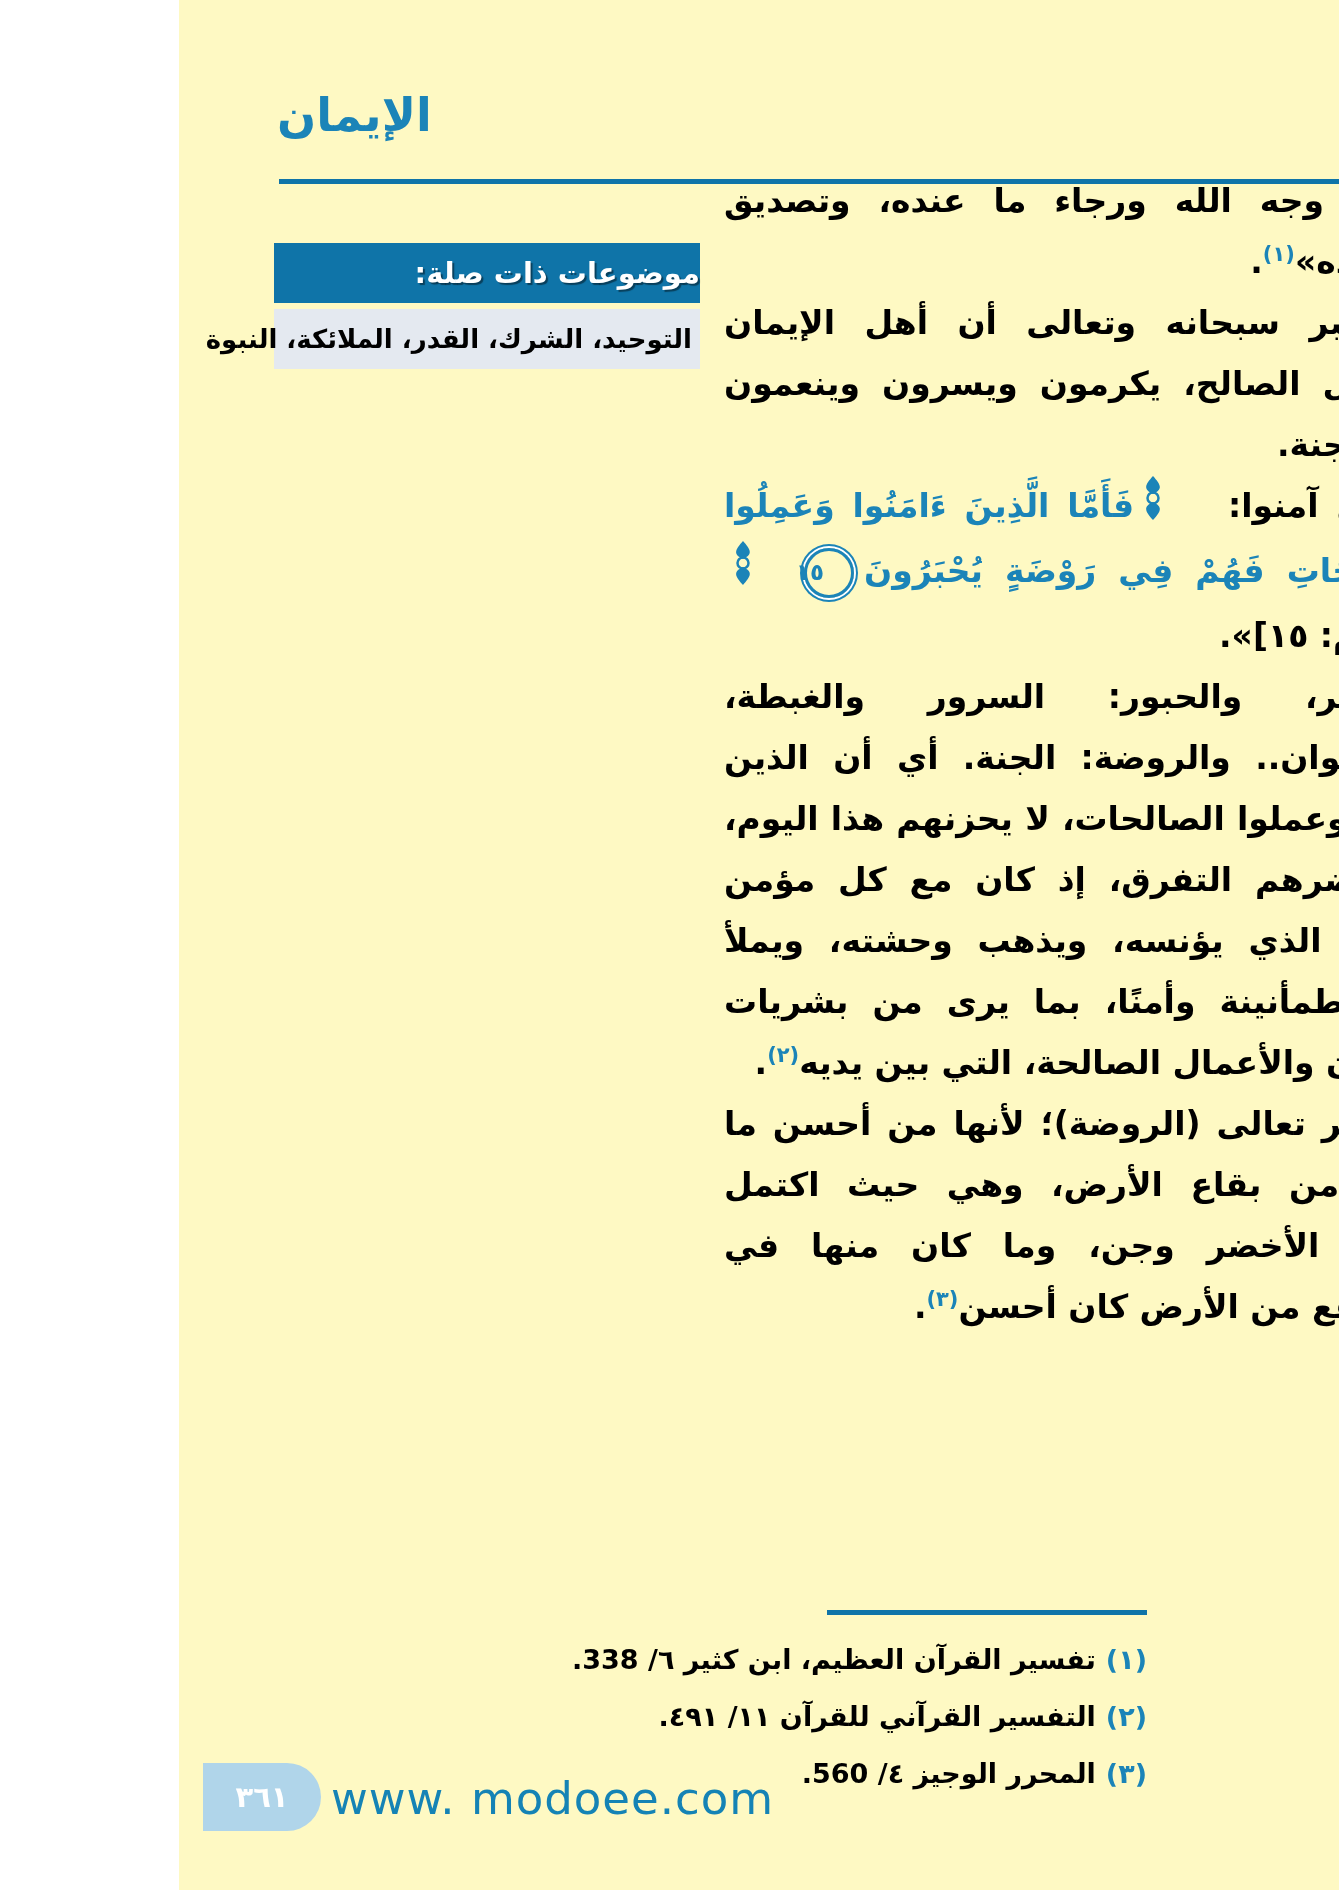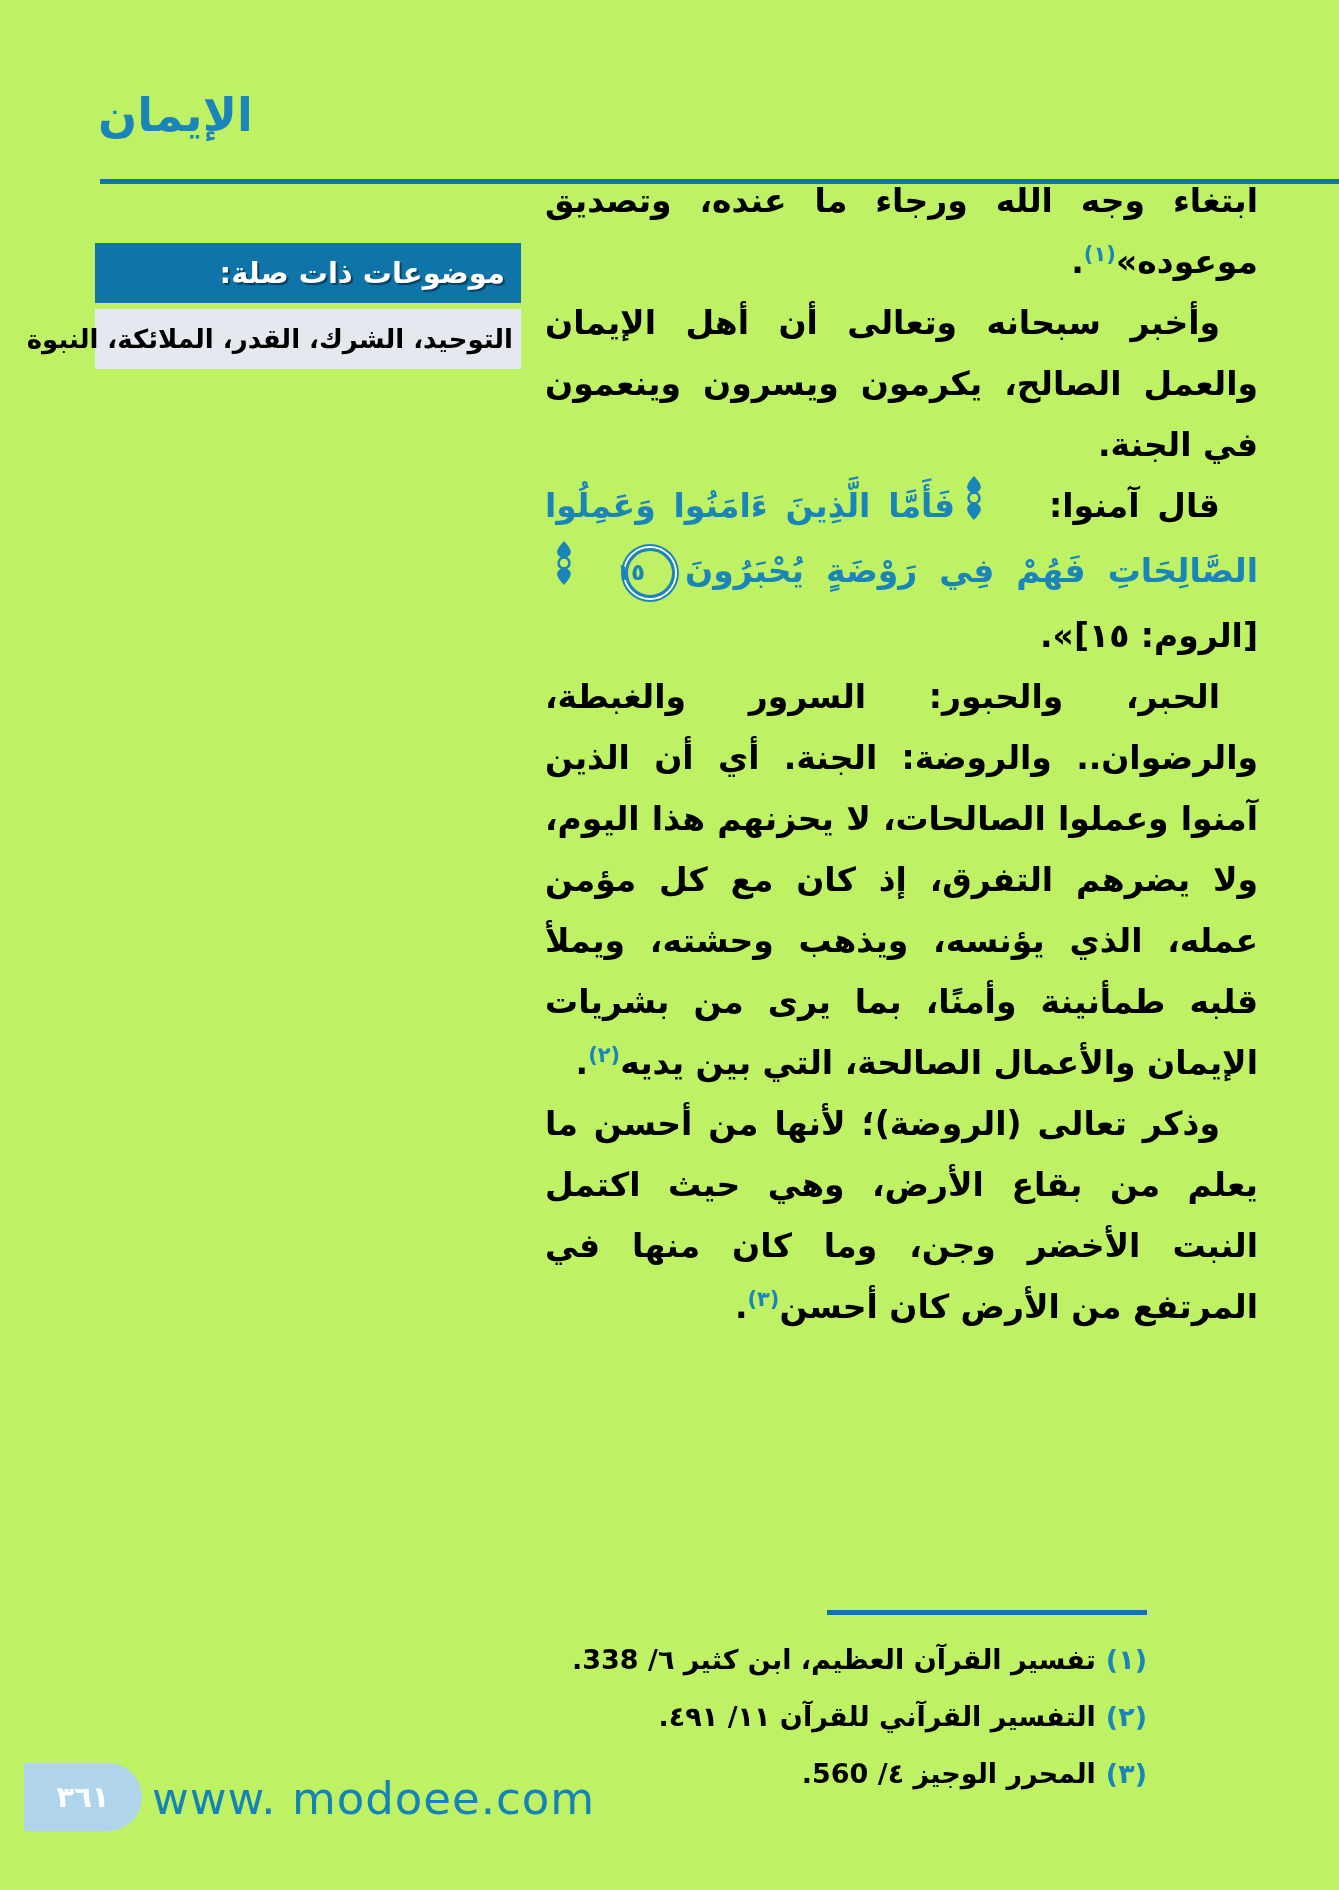--- a/index.html
+++ b/index.html
@@ -1,39 +1,39 @@
 <!DOCTYPE html>
 <html lang="ar" dir="rtl"><head>
 <meta charset="utf-8">
 <style>
   html,body{margin:0;padding:0;background:#ffffff;}
   .page{
     position:relative;
-    width:1339px;height:1890px;
-    background:#bef264;
+    width:1160px;height:1890px;
+    background:#fef9c3;
     font-family:"DejaVu Sans",sans-serif;
     direction:rtl;
     overflow:hidden;
   }
   
   .chapter-title{
     position:absolute;left:98px;top:88px;
     color:#1b84b8;font-size:46px;font-weight:bold;
     direction:rtl;
   }
   .header-rule{
     position:absolute;left:100px;right:0;top:179px;height:5px;
     background:#0f74a8;
   }
   
   .related-box{position:absolute;left:95px;top:243px;width:426px;}
   .related-header{
     height:60px;background:#0f74a8;color:#ffffff;
     font-size:29px;font-weight:bold;line-height:60px;
-    text-align:right;padding-left:14px;padding-right:16px;
+    text-align:right;padding-left:14px;
     text-shadow:2px 2px 1px rgba(0,0,0,0.45);
     box-sizing:border-box;
   }
   .related-content{
     margin-top:6px;height:60px;background:#e4e9f0;color:#000000;
     font-size:26px;font-weight:bold;line-height:60px;
     text-align:center;padding:0 8px;box-sizing:border-box;
     white-space:nowrap;
   }
   

